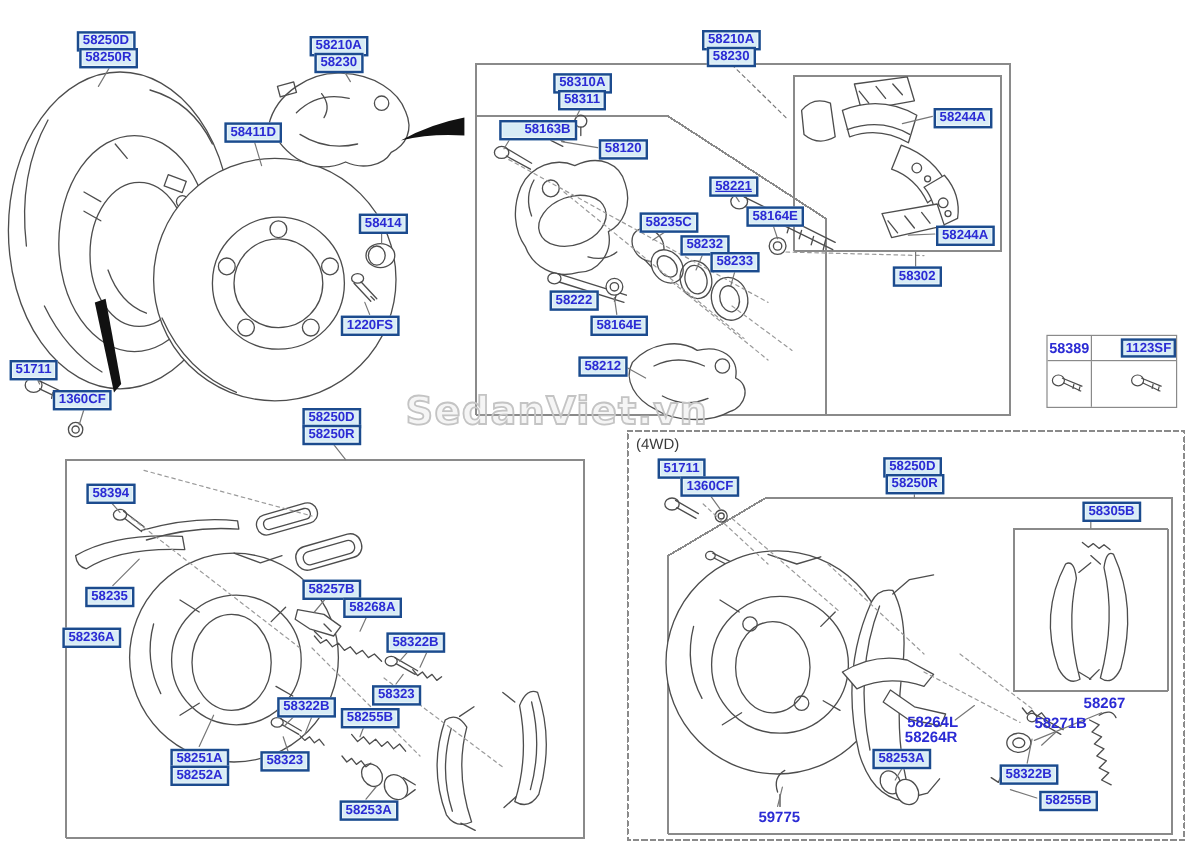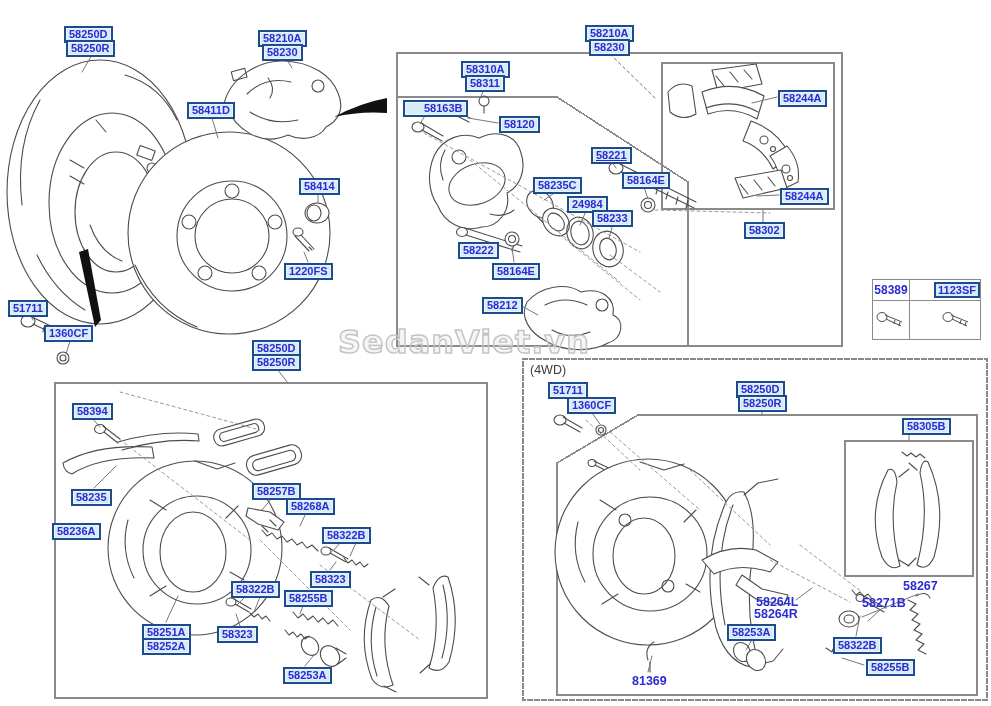--- a/index.html
+++ b/index.html
@@ -370,26 +370,26 @@
     <div class="label boxed" style="left: 299px; top: 178px;">58414</div>
     <div class="label boxed" style="left: 284px; top: 263px;">1220FS</div>
     <div class="label boxed" style="left: 8px; top: 300px;">51711</div>
     <div class="label boxed" style="left: 44px; top: 325px;">1360CF</div>
     <div class="label boxed" style="left: 252px; top: 340px;">58250D</div>
     <div class="label boxed" style="left: 252px; top: 354px;">58250R</div>
     <div class="label boxed" style="left: 585px; top: 25px;">58210A</div>
     <div class="label boxed" style="left: 589px; top: 39px;">58230</div>
     <div class="label boxed" style="left: 461px; top: 61px;">58310A</div>
     <div class="label boxed" style="left: 465px; top: 75px;">58311</div>
-    <div class="label boxed" style="left: 403px; top: 100px; padding-left: 19px;">58163B</div>
+    <div class="label boxed" style="left: 416px; top: 100px; padding-left: 19px;">58163B</div>
     <div class="label boxed" style="left: 499px; top: 116px;">58120</div>
     <div class="label boxed" style="left: 591px; top: 147px; text-decoration: underline;">58221</div>
     <div class="label boxed" style="left: 622px; top: 172px;">58164E</div>
     <div class="label boxed" style="left: 533px; top: 177px;">58235C</div>
-    <div class="label boxed" style="left: 567px; top: 196px;">24984</div>
+    <div class="label boxed" style="left: 567px; top: 196px;">58232</div>
     <div class="label boxed" style="left: 592px; top: 210px;">58233</div>
     <div class="label boxed" style="left: 458px; top: 242px;">58222</div>
     <div class="label boxed" style="left: 492px; top: 263px;">58164E</div>
     <div class="label boxed" style="left: 482px; top: 297px;">58212</div>
     <div class="label boxed" style="left: 778px; top: 90px;">58244A</div>
     <div class="label boxed" style="left: 780px; top: 188px;">58244A</div>
     <div class="label boxed" style="left: 744px; top: 222px;">58302</div>
     <div class="label boxed" style="left: 72px; top: 403px;">58394</div>
     <div class="label boxed" style="left: 71px; top: 489px;">58235</div>
     <div class="label boxed" style="left: 52px; top: 503px; margin-top: 20px;">58236A</div>
@@ -409,14 +409,14 @@
     <div class="label boxed" style="left: 736px; top: 381px;">58250D</div>
     <div class="label boxed" style="left: 738px; top: 395px;">58250R</div>
     <div class="label boxed" style="left: 886px; top: 418px; margin-left: 16px;">58305B</div>
     <div class="label plain" style="left: 903px; top: 579px;">58267</div>
     <div class="label plain" style="left: 862px; top: 596px;">58271B</div>
     <div class="label plain" style="left: 756px; top: 595px; text-align: right;">58264L</div>
     <div class="label plain" style="left: 754px; top: 607px;">58264R</div>
     <div class="label boxed" style="left: 727px; top: 624px;">58253A</div>
     <div class="label boxed" style="left: 833px; top: 637px;">58322B</div>
     <div class="label boxed" style="left: 866px; top: 659px;">58255B</div>
-    <div class="label plain" style="left: 632px; top: 674px;">81369</div>
+    <div class="label plain" style="left: 632px; top: 674px;">59775</div>
   </div>
 
 </body></html>

